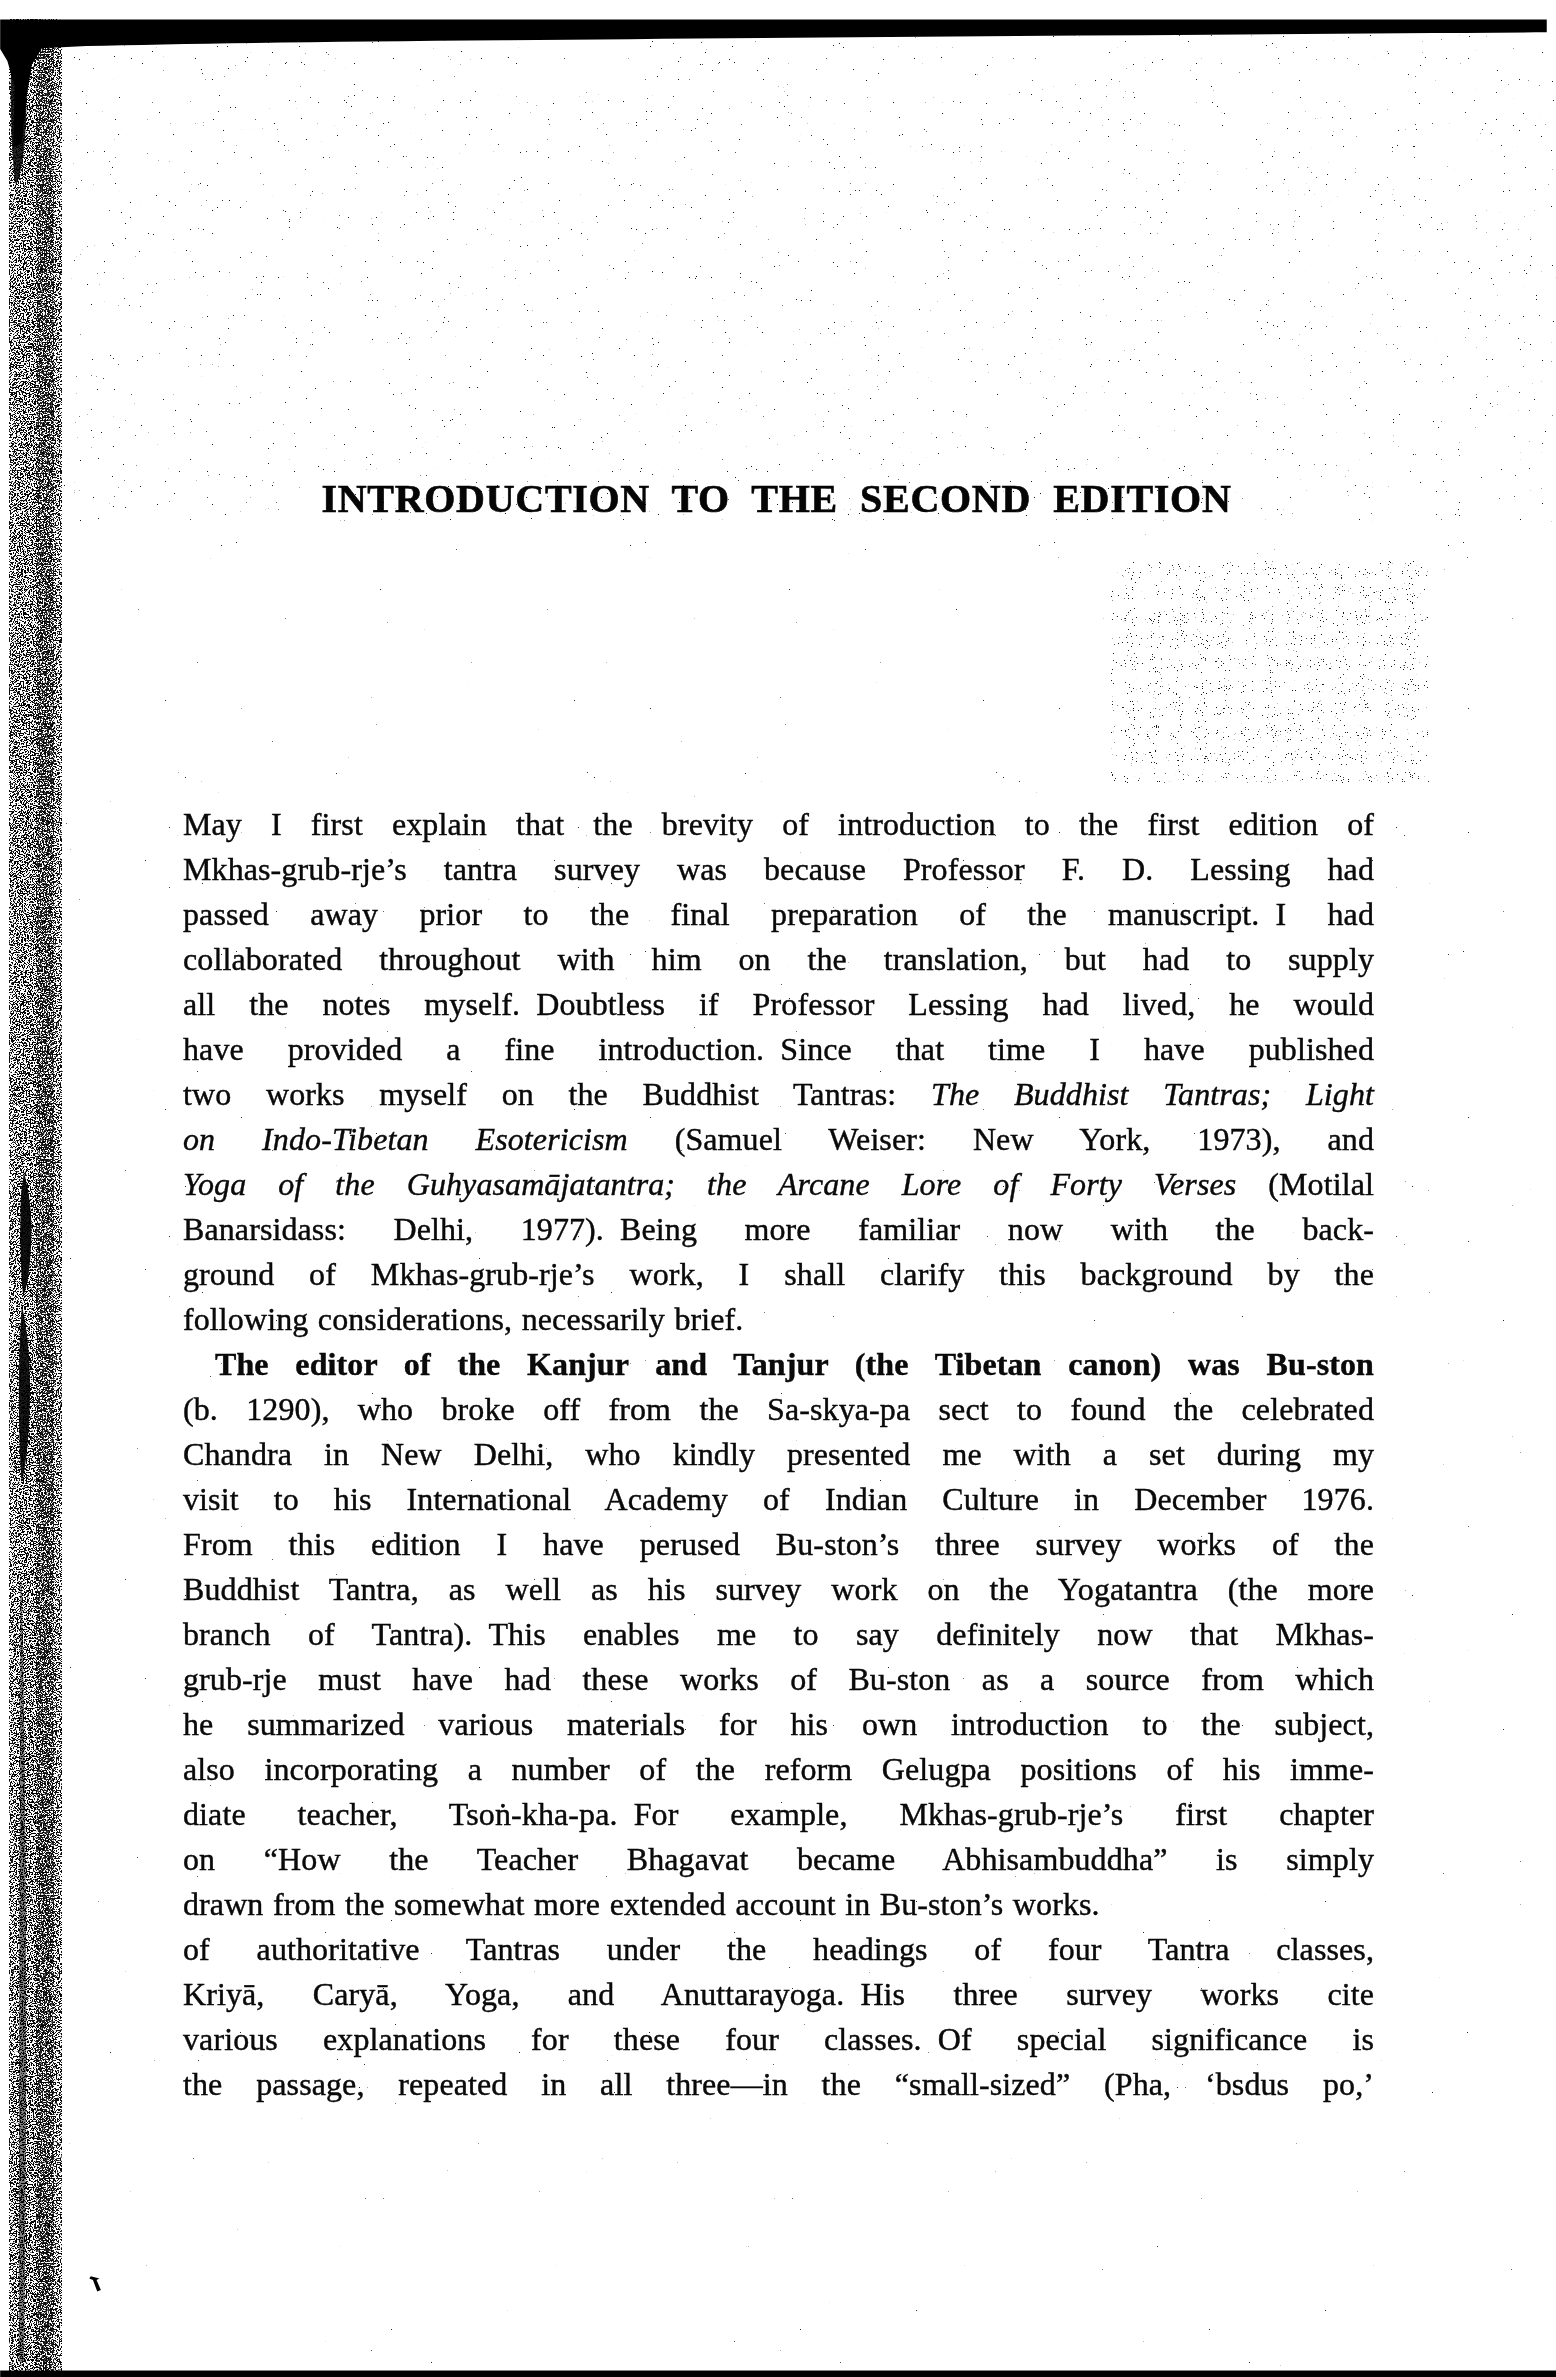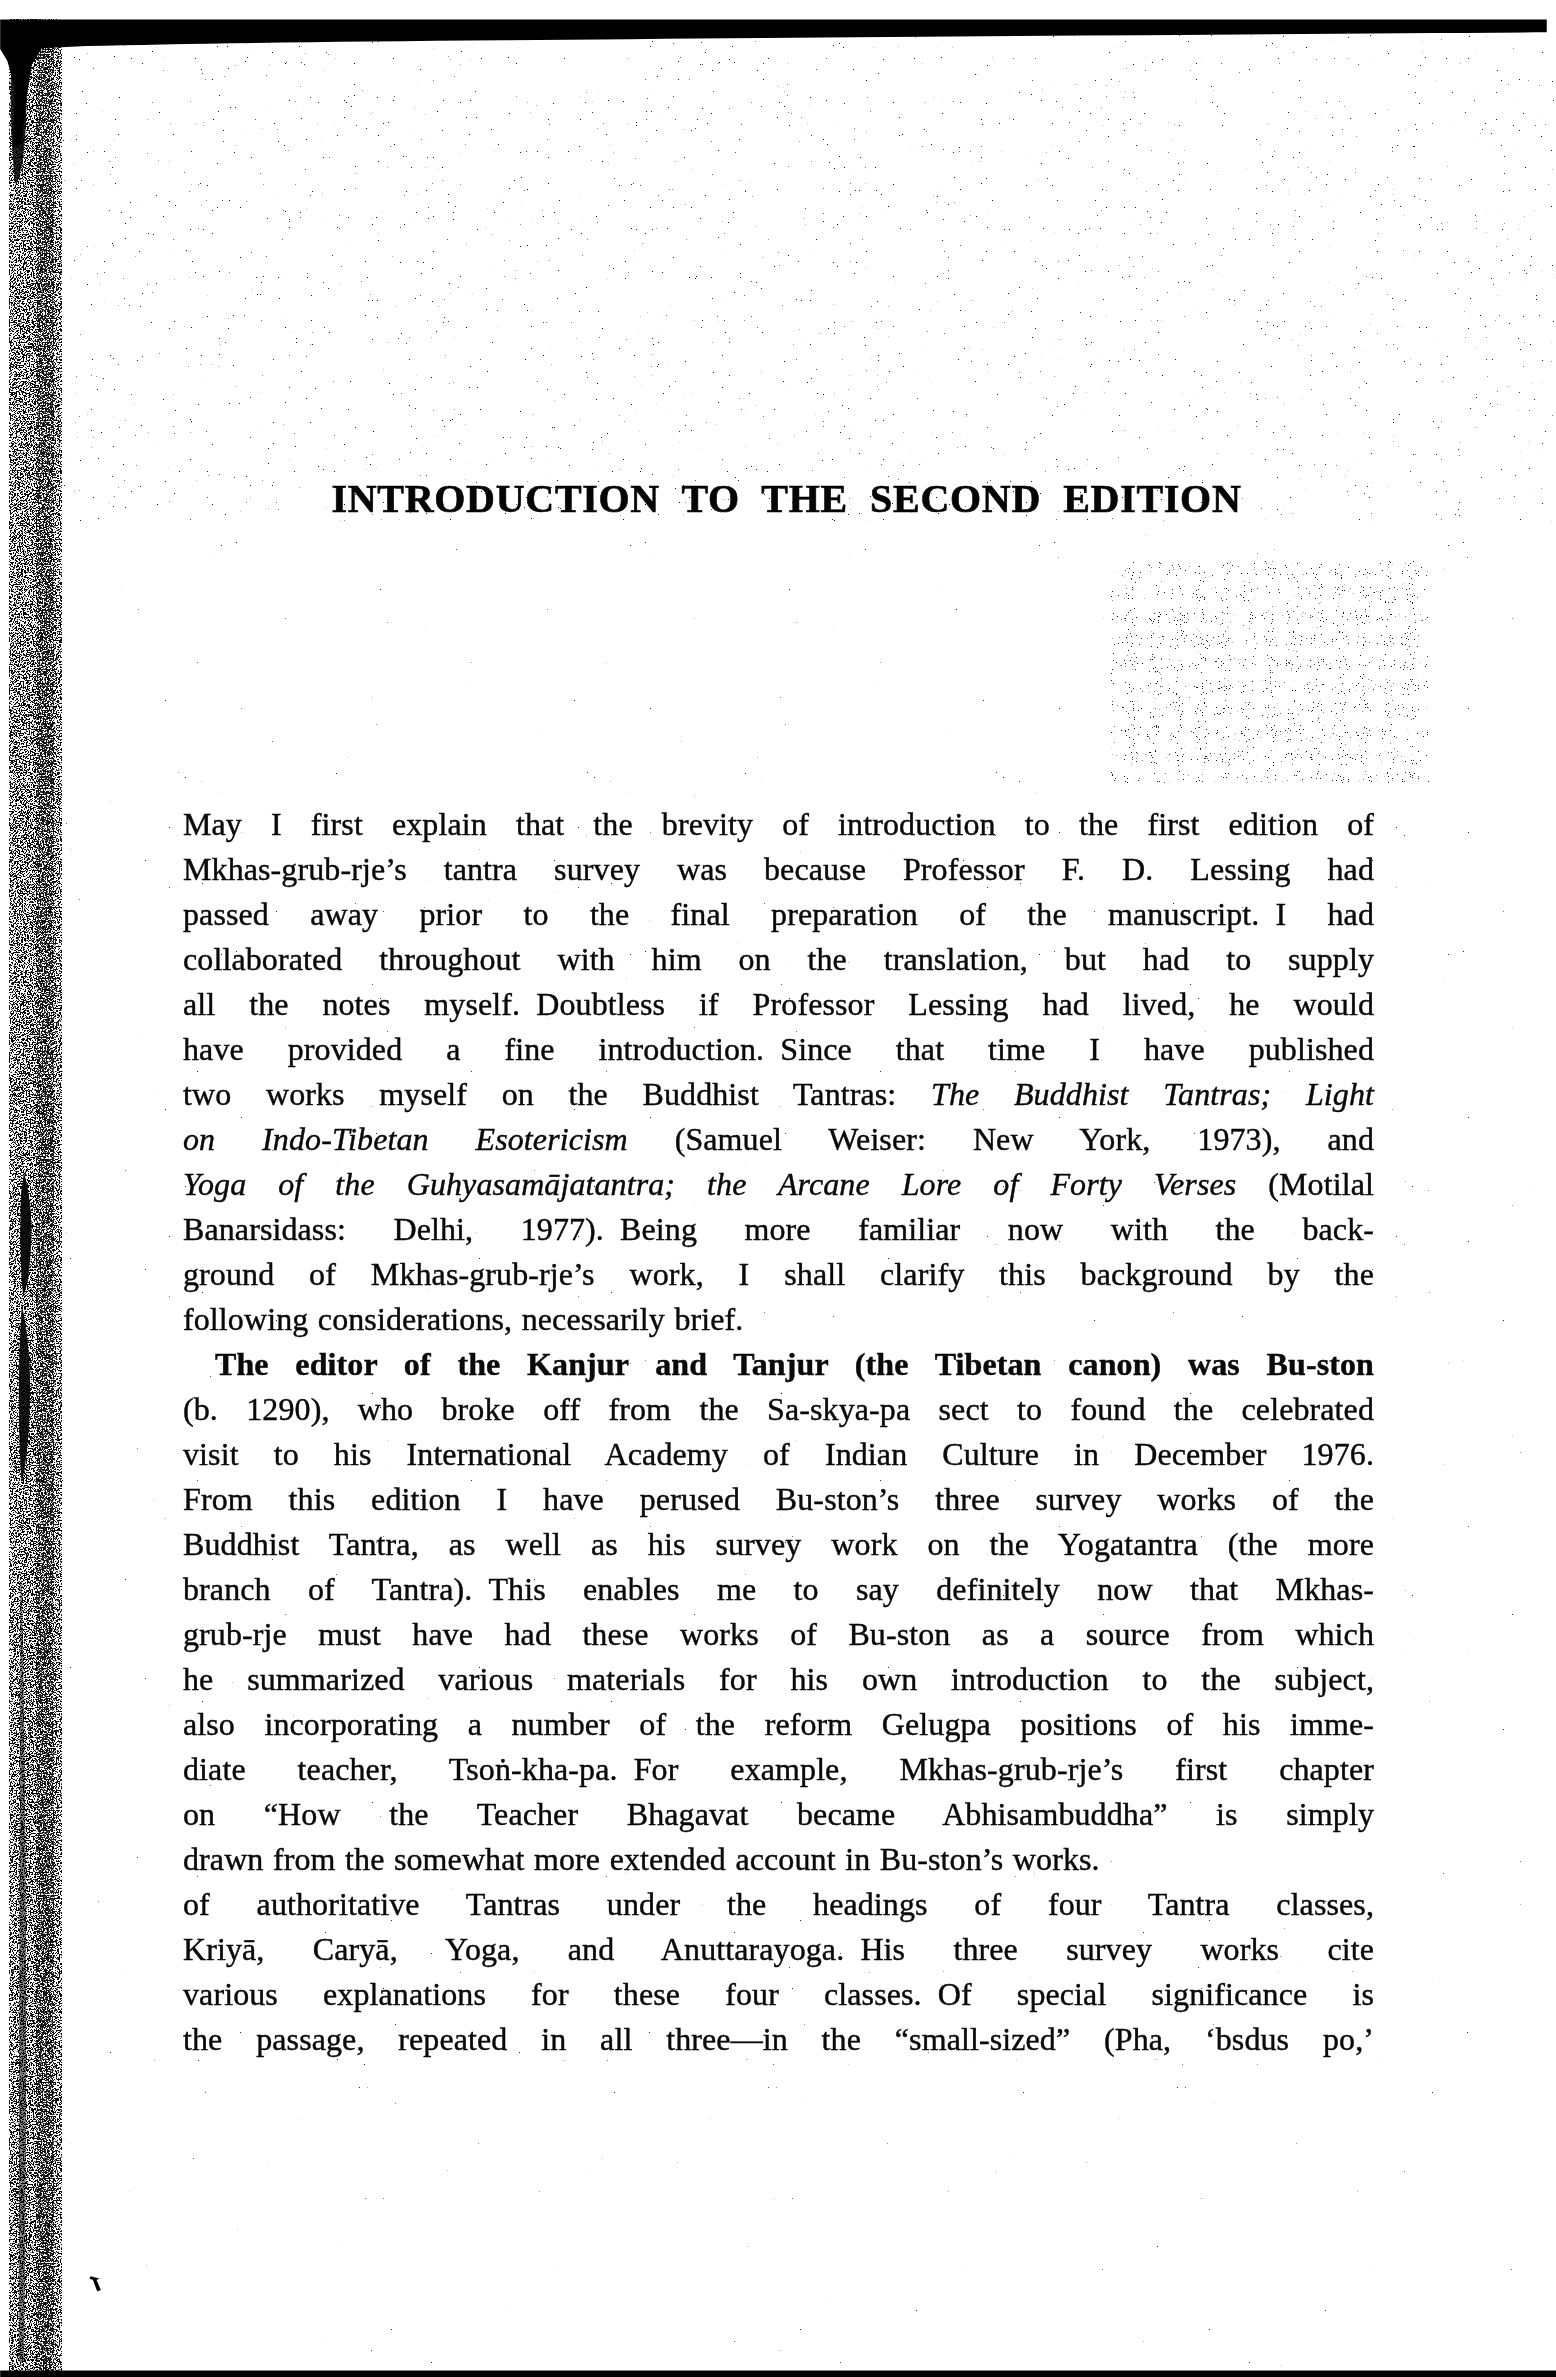--- a/index.html
+++ b/index.html
@@ -13,21 +13,21 @@
     color: #0a0a0a;
   }
   .artifacts {
     position: absolute;
     left: 0; top: 0;
     width: 1557px; height: 2377px;
     pointer-events: none;
   }
   .page-title {
     position: absolute;
-    left: 191px;
+    left: 181px;
     top: 475px;
     width: 1191px;
     text-align: center;
     font-size: 40px;
     font-weight: 700;
     letter-spacing: 0.7px;
     word-spacing: 11.5px;
     color: #050505;
     -webkit-text-stroke: 0.6px #000;
     white-space: nowrap;
@@ -114,20 +114,21 @@
       <div class="line j"><span>all the notes myself. Doubtless if Professor Lessing had lived, he would</span></div>
       <div class="line j"><span>have provided a fine introduction. Since that time I have published</span></div>
       <div class="line j"><span>two works myself on the Buddhist Tantras: </span><span class="it">The Buddhist Tantras; Light</span></div>
       <div class="line j"><span class="it">on Indo-Tibetan Esotericism</span><span> (Samuel Weiser: New York, 1973), and</span></div>
       <div class="line j"><span class="it">Yoga of the Guhyasamājatantra; the Arcane Lore of Forty Verses</span><span> (Motilal</span></div>
       <div class="line j"><span>Banarsidass: Delhi, 1977). Being more familiar now with the back-</span></div>
       <div class="line j"><span>ground of Mkhas-grub-rje’s work, I shall clarify this background by the</span></div>
       <div class="line"><span>following considerations, necessarily brief.</span></div>
       <div class="line j ind"><span>The editor of the Kanjur and Tanjur (the Tibetan canon) was Bu-ston</span></div>
       <div class="line j"><span>(b. 1290), who broke off from the Sa-skya-pa sect to found the celebrated</span></div>
+      <div class="line j"><span>Chandra in New Delhi, who kindly presented me with a set during my</span></div>
       <div class="line j"><span>visit to his International Academy of Indian Culture in December 1976.</span></div>
       <div class="line j"><span>From this edition I have perused Bu-ston’s three survey works of the</span></div>
       <div class="line j"><span>Buddhist Tantra, as well as his survey work on the Yogatantra (the more</span></div>
       <div class="line j"><span>branch of Tantra). This enables me to say definitely now that Mkhas-</span></div>
       <div class="line j"><span>grub-rje must have had these works of Bu-ston as a source from which</span></div>
       <div class="line j"><span>he summarized various materials for his own introduction to the subject,</span></div>
       <div class="line j"><span>also incorporating a number of the reform Gelugpa positions of his imme-</span></div>
       <div class="line j"><span>diate teacher, Tsoṅ-kha-pa. For example, Mkhas-grub-rje’s first chapter</span></div>
       <div class="line j"><span>on “How the Teacher Bhagavat became Abhisambuddha” is simply</span></div>
       <div class="line"><span>drawn from the somewhat more extended account in Bu-ston’s works.</span></div>

